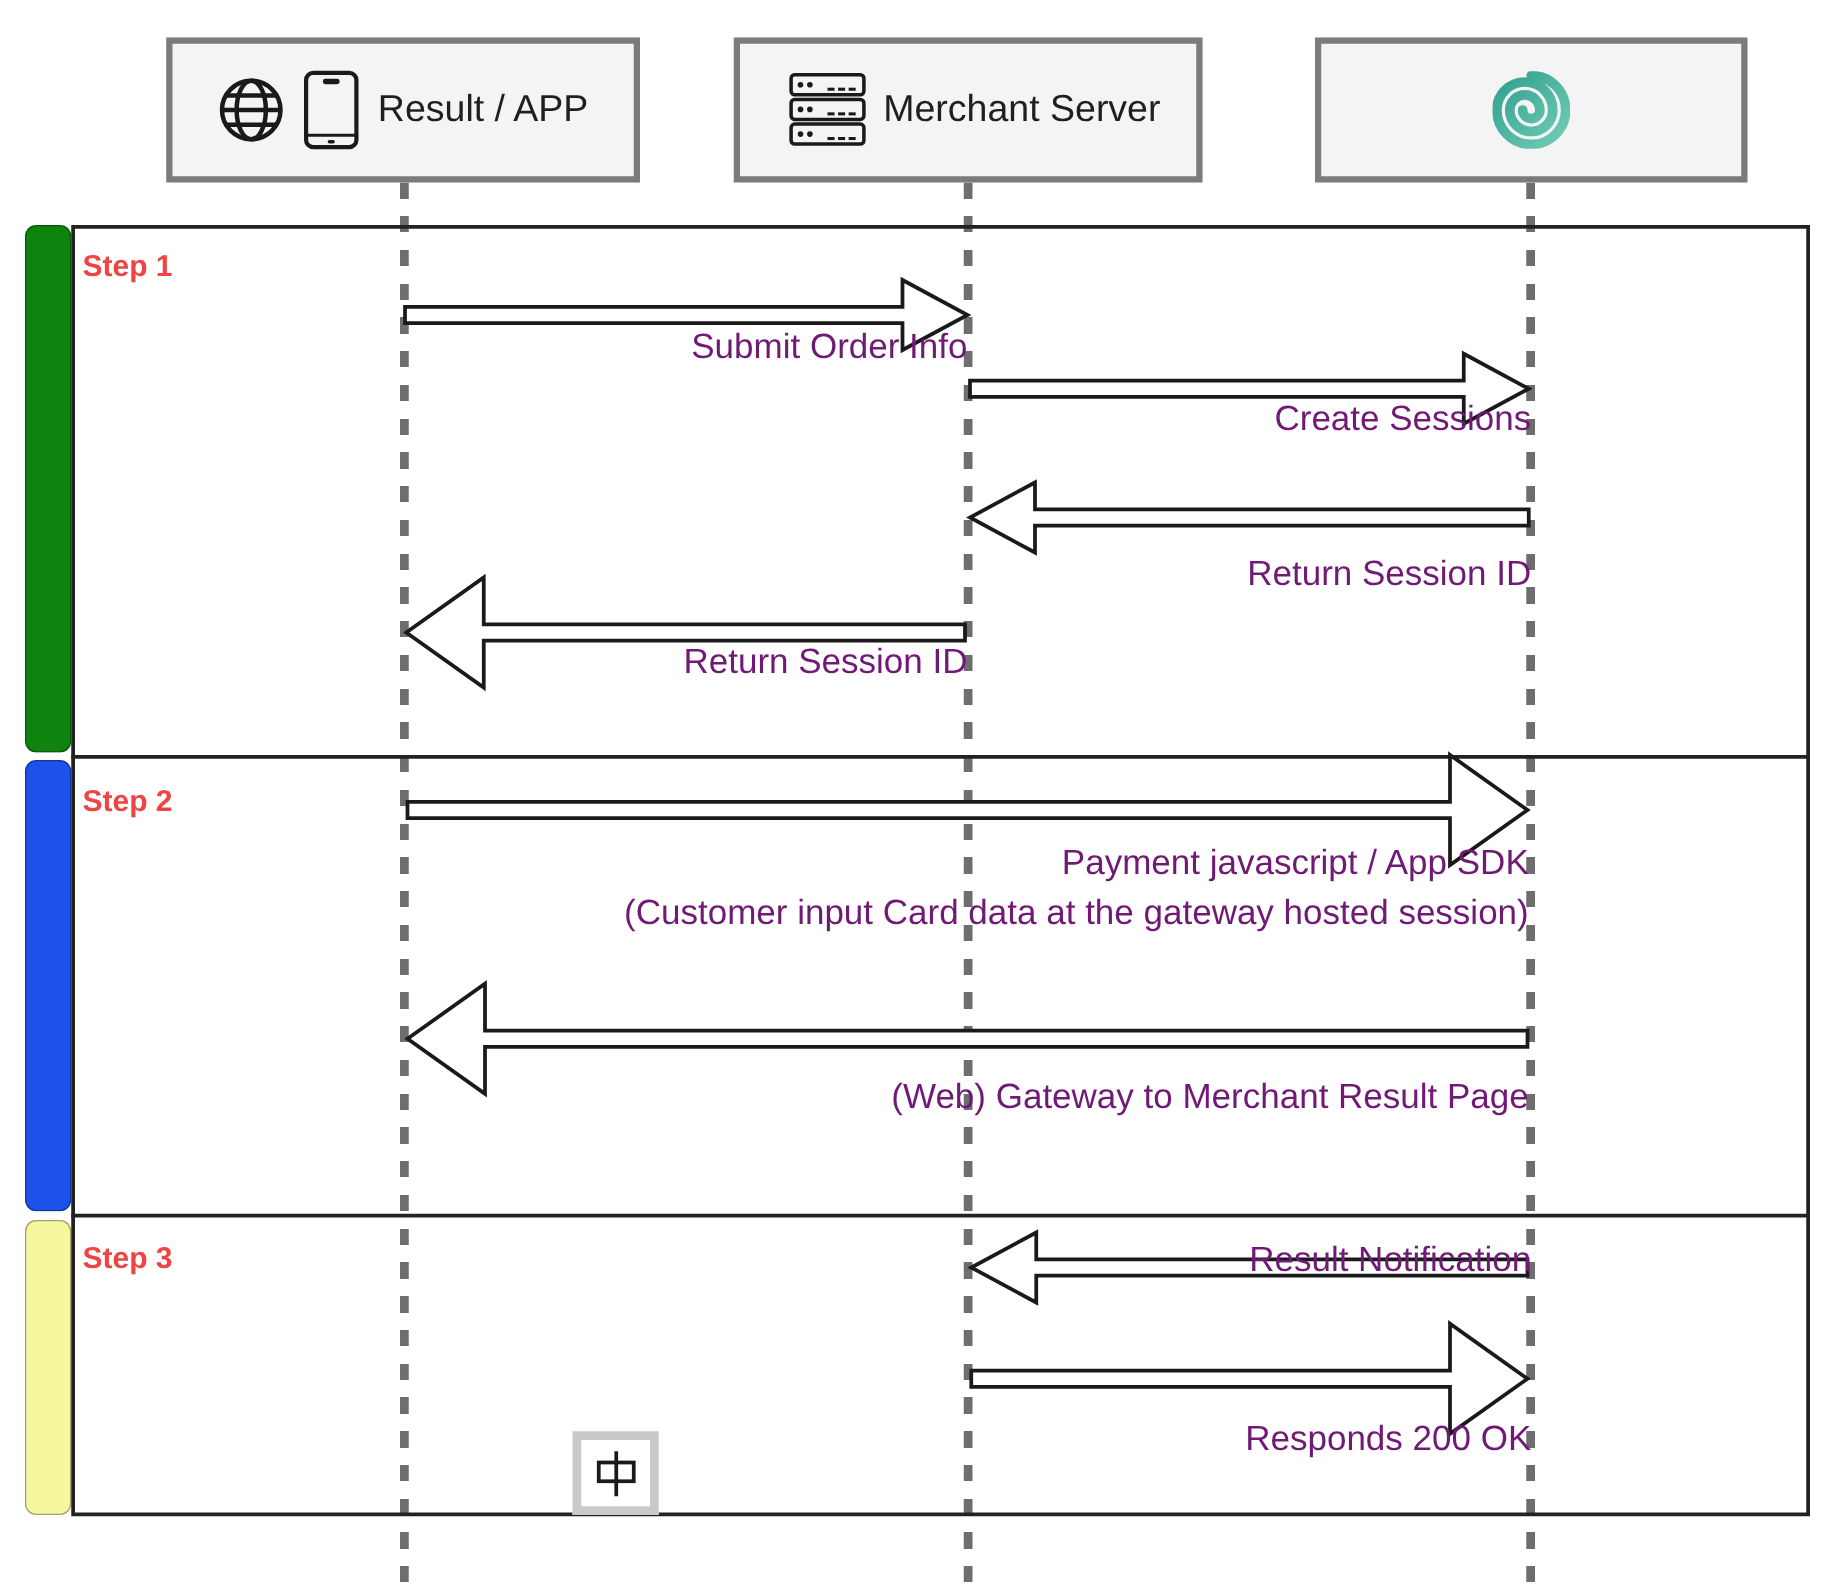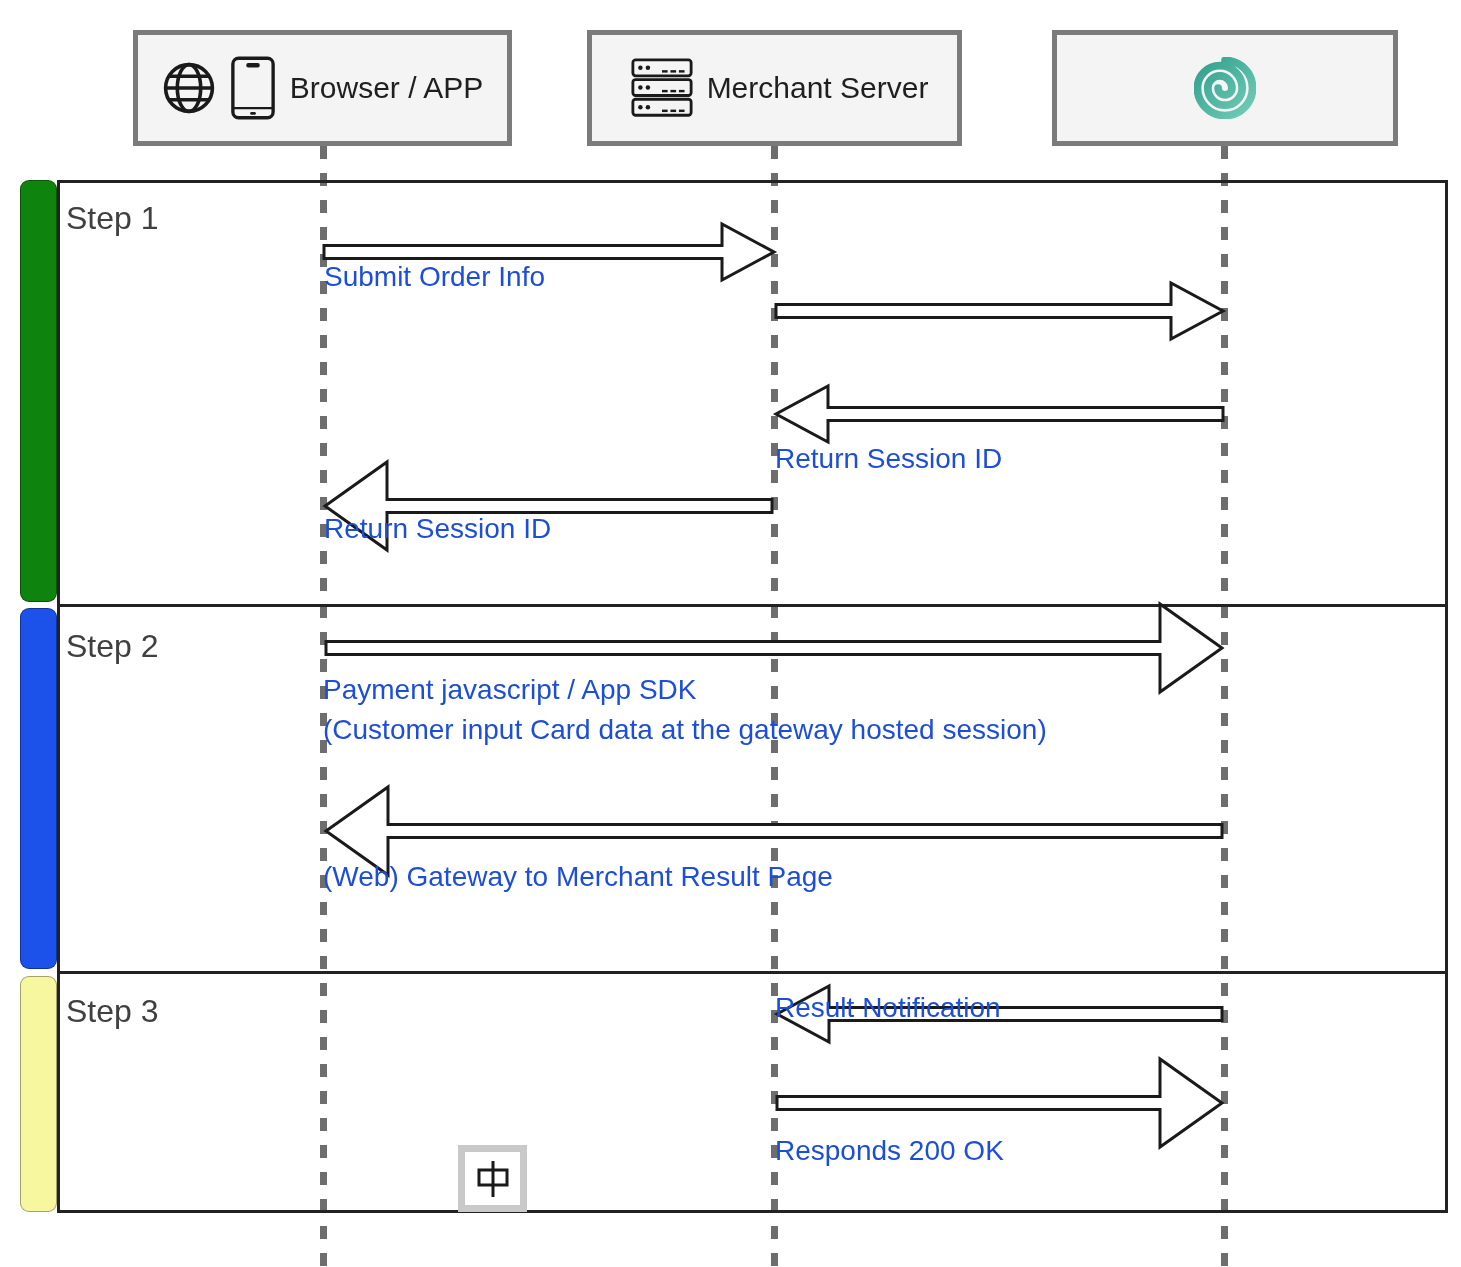--- a/index.html
+++ b/index.html
@@ -33,29 +33,29 @@
   .divider{position:absolute;left:57px;width:1391px;height:3px;background:#222;z-index:2;}
   .divider.d1{top:604px;} .divider.d2{top:971px;}
   .stepbar{
     position:absolute;left:20px;width:37px;border-radius:9px;z-index:2;
     border:1px solid rgba(0,0,0,0.35);box-sizing:border-box;
   }
   .stepbar.s1{top:180px;height:422px;}
   .stepbar.s2{top:608px;height:361px;}
   .stepbar.s3{top:976px;height:236px;}
   .steplabel{
-    position:absolute;left:66px;z-index:3;font-size:32px;font-weight:normal;color:#404040;
+    position:absolute;left:66px;z-index:3;font-size:24px;font-weight:bold;color:#ef4444;
   }
   .steplabel.s1{top:200px;} .steplabel.s2{top:628px;} .steplabel.s3{top:993px;}
   
   .arrows{position:absolute;left:0;top:0;z-index:3;pointer-events:none;}
   .arrows path{fill:#ffffff;stroke:#1a1a1a;stroke-width:3;}
   
   .msg{
-    position:absolute;z-index:4;text-align:left;font-size:28px;line-height:40px;color:#1d4ed8;
+    position:absolute;z-index:4;text-align:right;font-size:28px;line-height:40px;color:#701a75;
   }
   .m1{left:324px;width:450px;top:257px;}
   .m2{left:775px;width:450px;top:315px;}
   .m3{left:775px;width:450px;top:439px;}
   .m4{left:324px;width:450px;top:509px;}
   .m5{left:323px;width:900px;top:670px;}
   .m6{left:323px;width:900px;top:857px;}
   .m7{left:775px;width:450px;top:988px;}
   .m8{left:775px;width:450px;top:1131px;}
   
@@ -83,21 +83,21 @@
         <line x1="4" y1="30" x2="56" y2="30"></line>
         <line x1="8" y1="43" x2="52" y2="43"></line>
       </g>
     </svg>
     <svg class="icon" width="46" height="66" viewBox="0 0 48 68">
       <rect x="3" y="3" width="42" height="62" rx="6" fill="none" stroke="#1a1a1a" stroke-width="3.5"></rect>
       <rect x="17" y="8" width="14" height="4.5" rx="2" fill="#1a1a1a"></rect>
       <line x1="3" y1="55" x2="45" y2="55" stroke="#1a1a1a" stroke-width="2.5"></line>
       <rect x="21" y="59" width="6" height="3" rx="1.5" fill="#1a1a1a"></rect>
     </svg>
-    <span class="label">Browser / APP</span>
+    <span class="label">Result / APP</span>
   </div>
 
   <div class="actor actor2">
     <svg class="icon" width="62" height="62" viewBox="0 0 66 64">
       <g fill="none" stroke="#1a1a1a" stroke-width="3">
         <rect x="2" y="2" width="62" height="17" rx="3"></rect>
         <rect x="2" y="23" width="62" height="17" rx="3"></rect>
         <rect x="2" y="44" width="62" height="17" rx="3"></rect>
       </g>
       <g fill="#1a1a1a">
@@ -150,20 +150,21 @@
     <path d="M776 304.5 L1171 304.5 L1171 283 L1223 311 L1171 339 L1171 317.5 L776 317.5 Z"></path>
     <path d="M1223 407.5 L828 407.5 L828 386 L776 414 L828 442 L828 420.5 L1223 420.5 Z"></path>
     <path d="M772 499.5 L387 499.5 L387 462 L325 506 L387 550 L387 512.5 L772 512.5 Z"></path>
     <path d="M326 641.5 L1160 641.5 L1160 604 L1222 648 L1160 692 L1160 654.5 L326 654.5 Z"></path>
     <path d="M1222 824.5 L388 824.5 L388 787 L326 831 L388 875 L388 837.5 L1222 837.5 Z"></path>
     <path d="M1222 1007.5 L829 1007.5 L829 986 L777 1014 L829 1042 L829 1020.5 L1222 1020.5 Z"></path>
     <path d="M777 1096.5 L1160 1096.5 L1160 1059 L1222 1103 L1160 1147 L1160 1109.5 L777 1109.5 Z"></path>
   </svg>
 
   <div class="msg m1">Submit Order Info</div>
+  <div class="msg m2">Create Sessions</div>
   <div class="msg m3">Return Session ID</div>
   <div class="msg m4">Return Session ID</div>
   <div class="msg m5">
     <div>Payment javascript / App SDK</div>
     <div>(Customer input Card data at the gateway hosted session)</div>
   </div>
   <div class="msg m6">
     <div>(Web) Gateway to Merchant Result Page</div>
   </div>
   <div class="msg m7">Result Notification</div>

